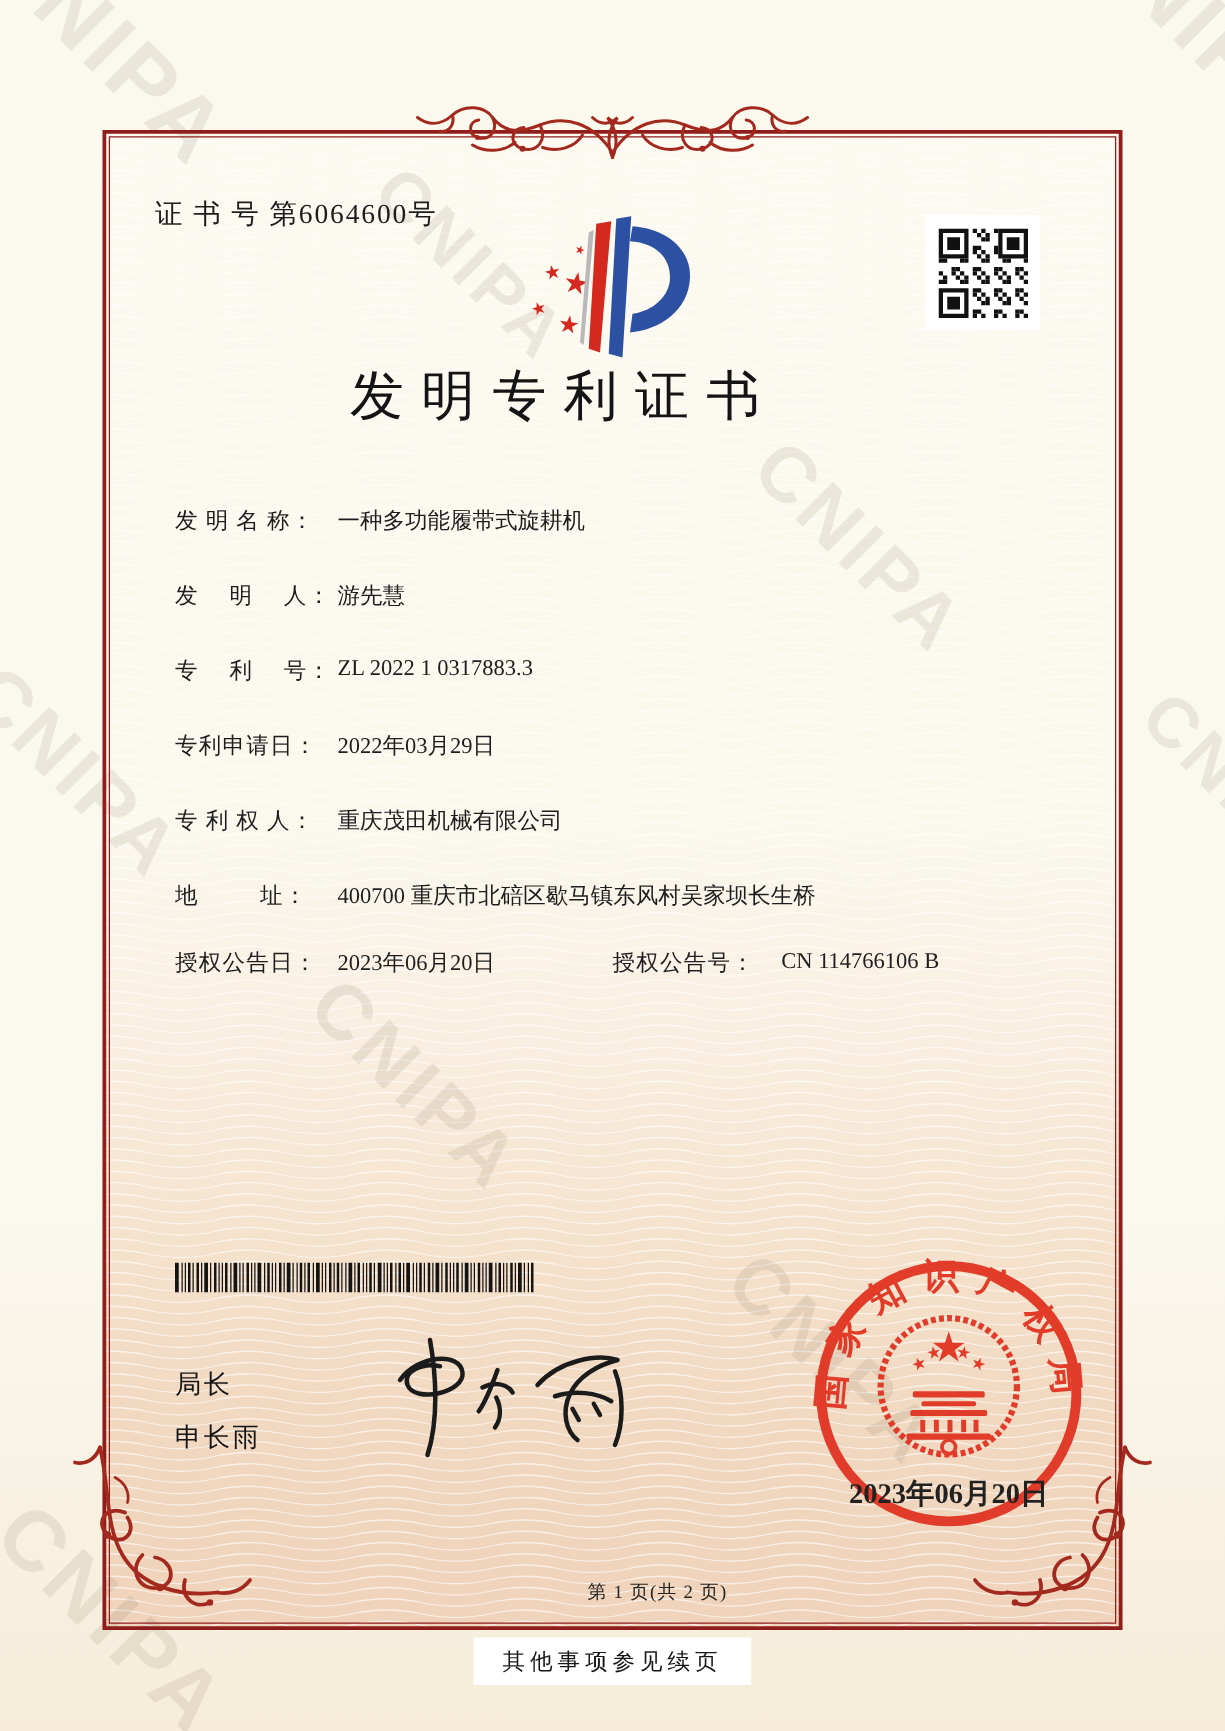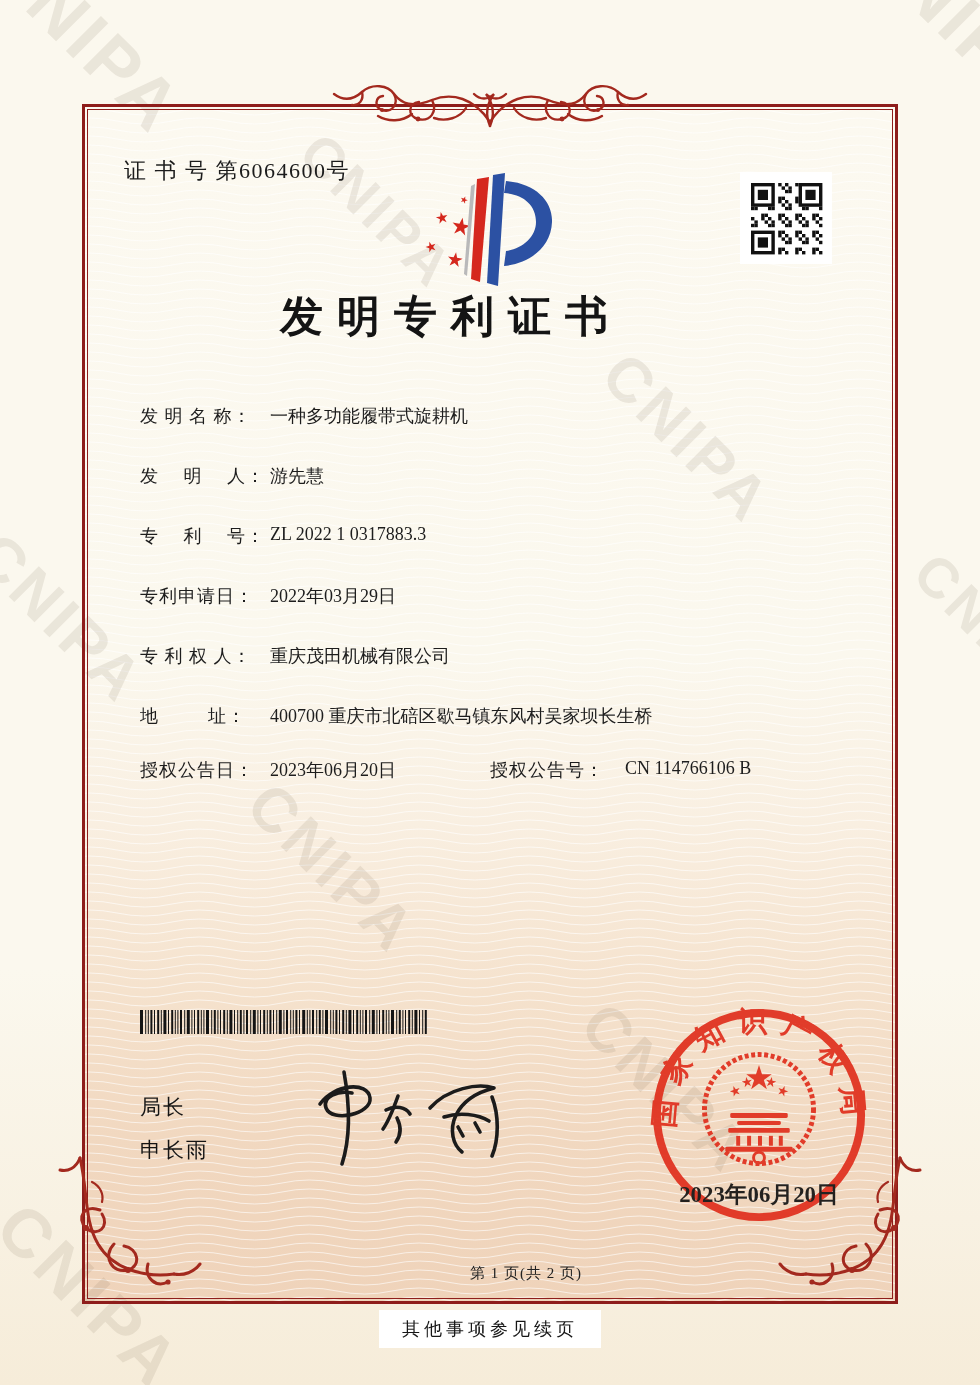--- a/index.html
+++ b/index.html
@@ -40,21 +40,21 @@
   
   .content{position:absolute;inset:0;z-index:4;}
   .cert-no{
     position:absolute;left:124px;top:156px;
     font-size:22px;letter-spacing:1.5px;color:#1c1c1c;
   }
   .logo{position:absolute;left:424px;top:166px;}
   .qr{position:absolute;left:740px;top:172px;width:92px;height:92px;background:#fff;}
   .title{
     position:absolute;left:82px;top:288px;width:724px;
-    text-align:center;font-size:43px;font-weight:700;color:#141414;
+    text-align:center;font-size:43px;font-weight:400;color:#141414;
     letter-spacing:14px;text-indent:14px;
   }
   .frow{position:absolute;left:140px;width:730px;height:26px;font-size:18px;color:#1d1d1d;}
   .flabel{position:absolute;left:0;letter-spacing:1px;white-space:nowrap;}
   .fvalue{position:absolute;left:130px;white-space:nowrap;}
   .flabel2{position:absolute;left:350px;letter-spacing:1px;white-space:nowrap;}
   .fvalue2{position:absolute;left:485px;white-space:nowrap;}
   .paras{
     position:absolute;left:140px;top:812px;width:704px;
     font-size:17.5px;line-height:29px;color:#161616;text-align:justify;

